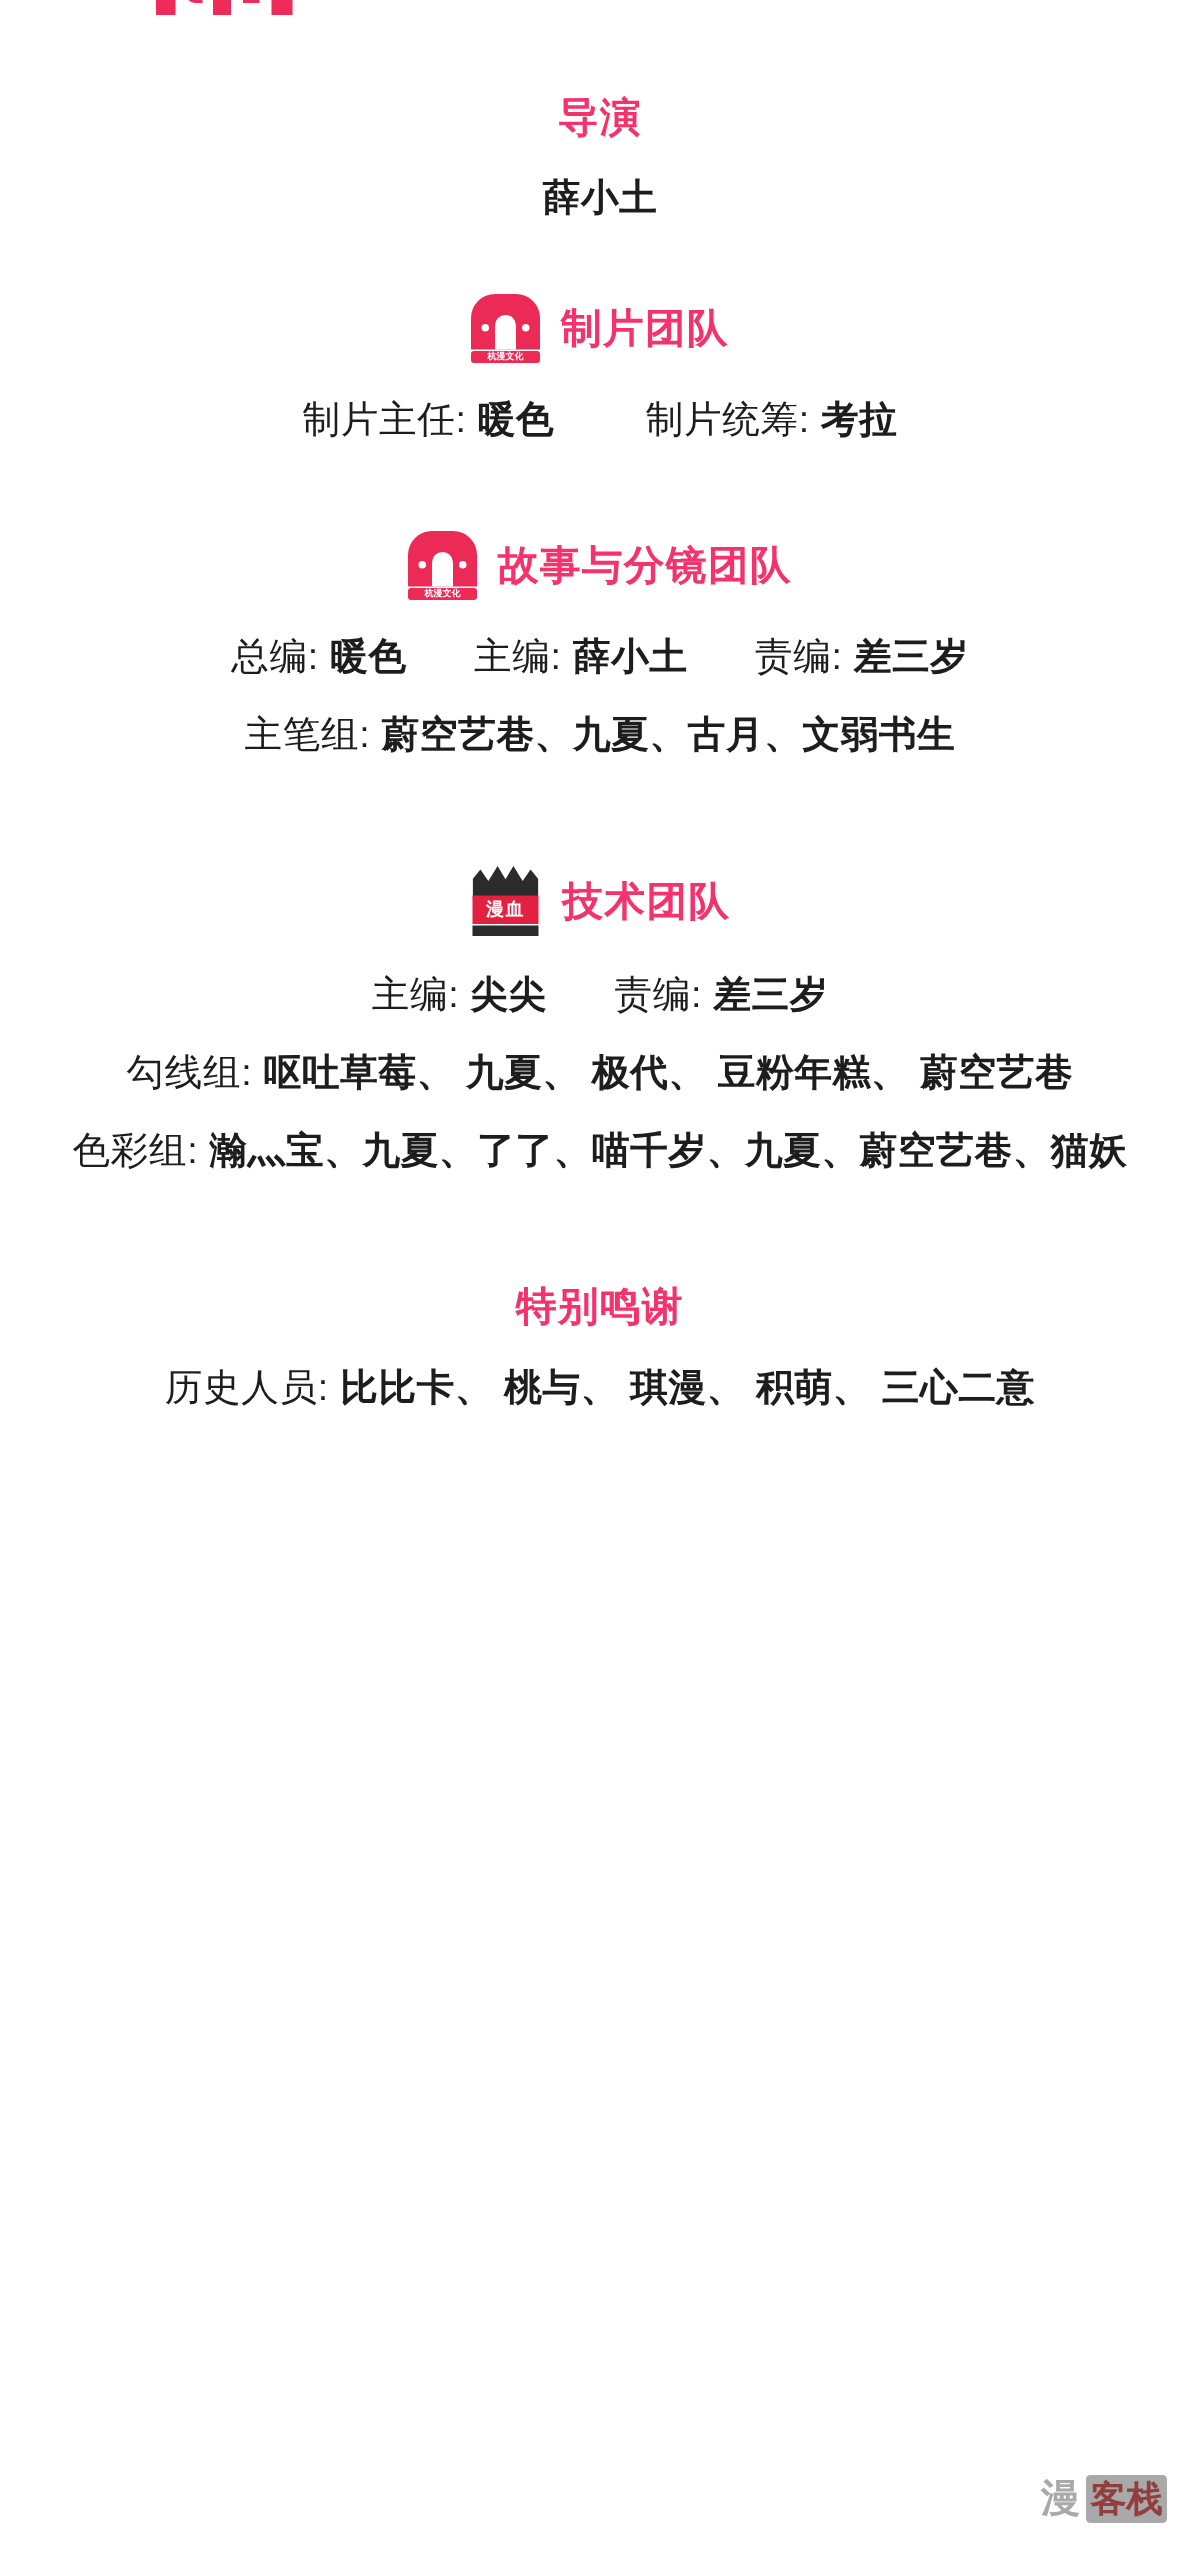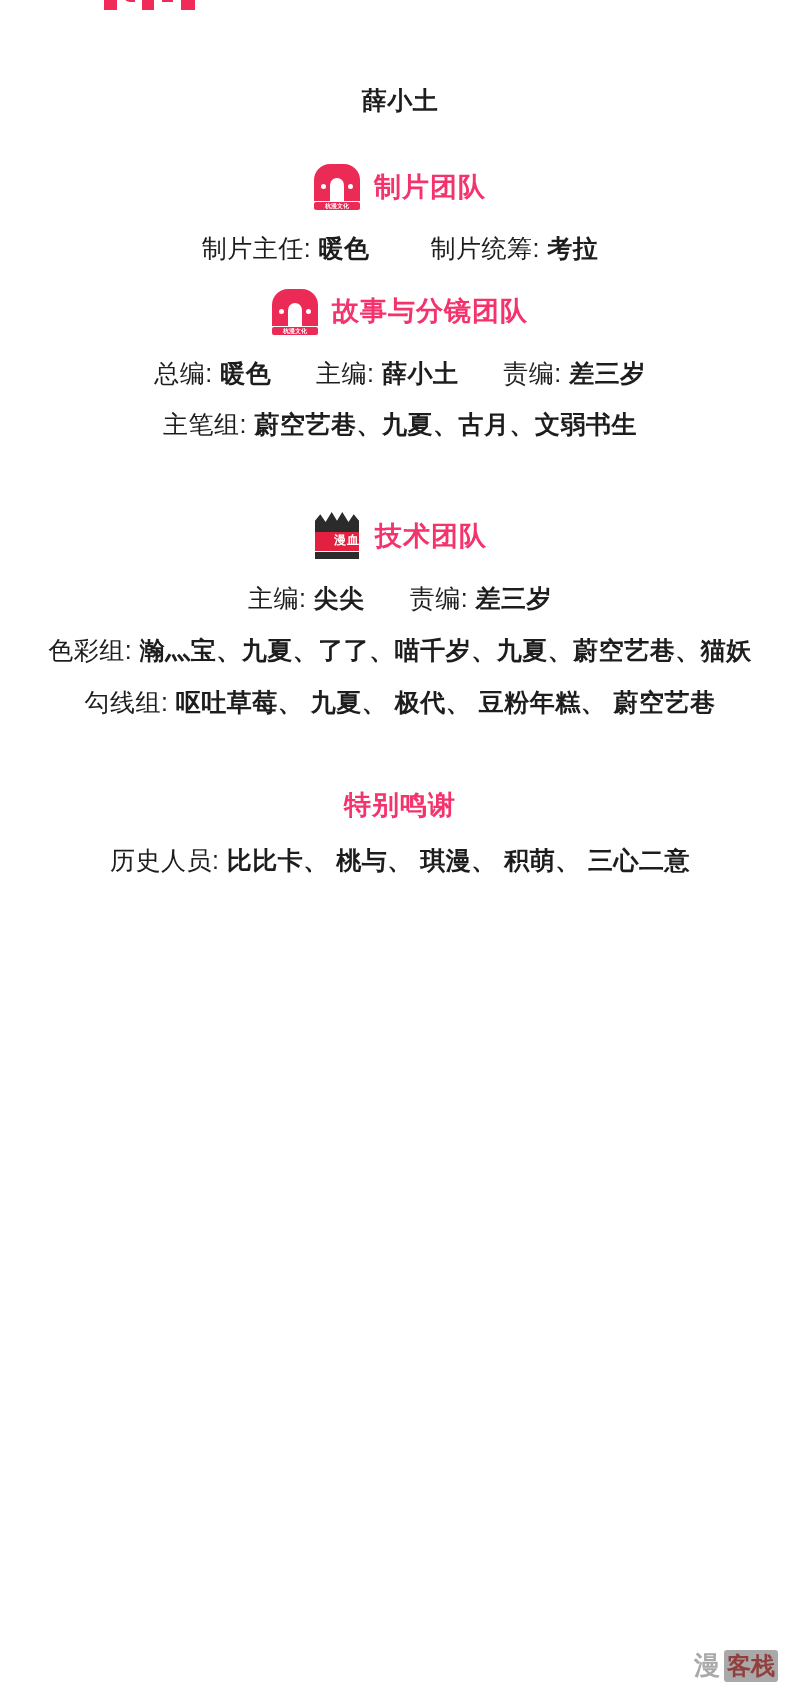--- a/index.html
+++ b/index.html
@@ -68,21 +68,21 @@
     letter-spacing: 0.5px;
   }
   .row .gap { display: inline-block; width: 46px; }
   .row .gap-sm { display: inline-block; width: 30px; }
   .row .gap-xs { display: inline-block; width: 18px; }
 
   .name-strong { font-weight: bold; text-align: right; }
   .mt-18 { margin-top: 18px; }
   .mt-22 { margin-top: 22px; }
   .mt-46 { margin-top: 46px; }
-  .mt-56 { margin-top: 23px; }
+  .mt-56 { margin-top: 56px; }
   .mt-70 { margin-top: 70px; }
 
   
   .logo-m {
     width: 46px;
     height: 46px;
     position: relative;
     flex: 0 0 auto;
   }
   .logo-m .block {
@@ -151,22 +151,21 @@
   }
   .logo-tech .band-txt {
     position: absolute;
     left: 2px; top: 20px;
     width: 44px; height: 17px;
     line-height: 19px;
     text-align: center;
     color: #ffffff;
     font-size: 12px;
     font-weight: bold;
-    font-family: Liberation Mono, monospace;
-    margin-left: 10px;
+    font-family: Liberation Sans, sans-serif;
   }
   .logo-tech .base {
     position: absolute;
     left: 2px; top: 40px;
     width: 44px; height: 7px;
     background: #2b2b2b;
   }
 
   
   .watermark {
@@ -202,20 +201,21 @@
   <div class="top-remnant">
     <div class="bar b1"></div>
     <div class="bar b2"></div>
     <div class="bar b3"></div>
     <div class="bar b4"></div>
     <div class="bar b5"></div>
   </div>
 
   <div class="credits">
 
+    <div class="sec-title plain">导演</div>
     <div class="row mt-22">
       <span class="name-strong">薛小土</span>
     </div>
 
     <div class="sec-title mt-46">
       <span class="logo-m">
         <span class="block"></span>
         <span class="notch"></span>
         <span class="eye l"></span>
         <span class="eye r"></span>
@@ -268,26 +268,26 @@
       <span>技术团队</span>
     </div>
     <div class="row mt-22">
       <span>主编:</span>
       <span class="name-strong">尖尖</span>
       <span class="gap-sm"></span>
       <span>责编:</span>
       <span class="name-strong">差三岁</span>
     </div>
     <div class="row mt-18">
+      <span>勾线组:</span>
+      <span class="name-strong">呕吐草莓、 九夏、 极代、 豆粉年糕、 蔚空艺巷</span>
+    </div>
+    <div class="row mt-18">
       <span>色彩组:</span>
       <span class="name-strong">瀚灬宝、九夏、了了、喵千岁、九夏、蔚空艺巷、猫妖</span>
-    </div>
-    <div class="row mt-18">
-      <span>勾线组:</span>
-      <span class="name-strong">呕吐草莓、 九夏、 极代、 豆粉年糕、 蔚空艺巷</span>
     </div>
 
     <div class="sec-title plain mt-70">特别鸣谢</div>
     <div class="row mt-22">
       <span>历史人员:</span>
       <span class="name-strong">比比卡、 桃与、 琪漫、 积萌、 三心二意</span>
     </div>
 
   </div>
 

